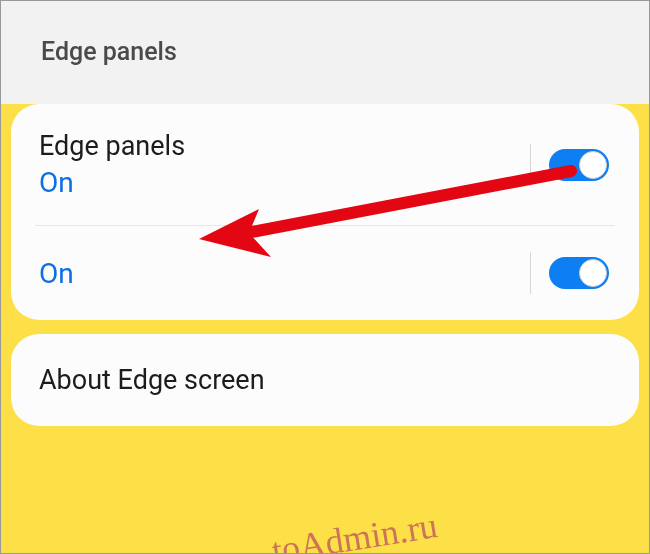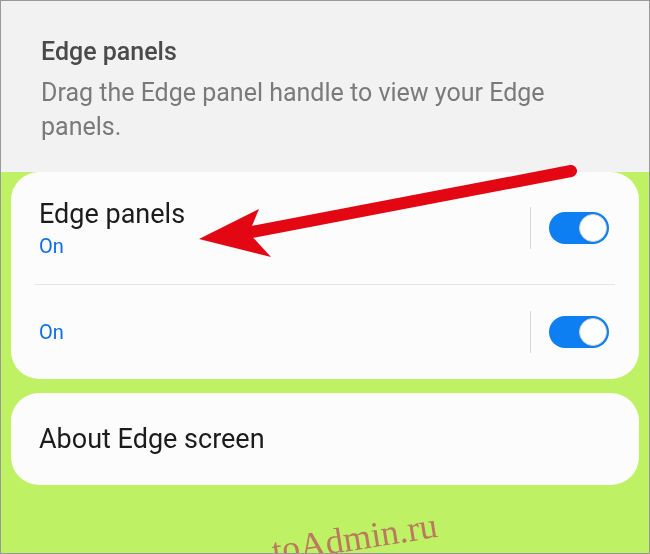--- a/index.html
+++ b/index.html
@@ -12,21 +12,21 @@
       height: 554px;
       background: #e8e8e8;
       font-family: -apple-system, BlinkMacSystemFont, "Segoe UI", Roboto, Helvetica, Arial, sans-serif;
       border: 1px solid #999;
       position: relative;
       overflow: hidden;
     }
     .page-bg {
       width: 100%;
       height: 100%;
-      background: #bef264;
+      background: #fde047;
     }
     .header-section {
       padding: 36px 40px 28px 40px;
       background: #f2f2f2;
     }
     .header-title {
       font-size: 25px;
       font-weight: 500;
       color: #4a4a4a;
       margin-bottom: 10px;
@@ -54,21 +54,21 @@
       display: flex;
       flex-direction: column;
     }
     .row-title {
       font-size: 27px;
       font-weight: 400;
       color: #1c1c1c;
       margin-bottom: 4px;
     }
     .row-status {
-      font-size: 20px;
+      font-size: 28px;
       font-weight: 400;
       color: #0d6ee6;
     }
     .row-right {
       display: flex;
       align-items: center;
     }
     .vdiv {
       width: 1px;
       height: 42px;
@@ -122,21 +122,20 @@
       font-family: Georgia, 'Times New Roman', serif;
       pointer-events: none;
     }
   </style>
 </head>
 <body>
 <div class="page-bg">
 
   <div class="header-section">
     <div class="header-title">Edge panels</div>
-    <div class="header-desc">Drag the Edge panel handle to view your Edge panels.</div>
   </div>
 
   <div class="card">
     <div class="row">
       <div class="row-inner-left">
         <div class="row-title">Edge panels</div>
         <div class="row-status">On</div>
       </div>
       <div class="row-right">
         <div class="vdiv"></div>

